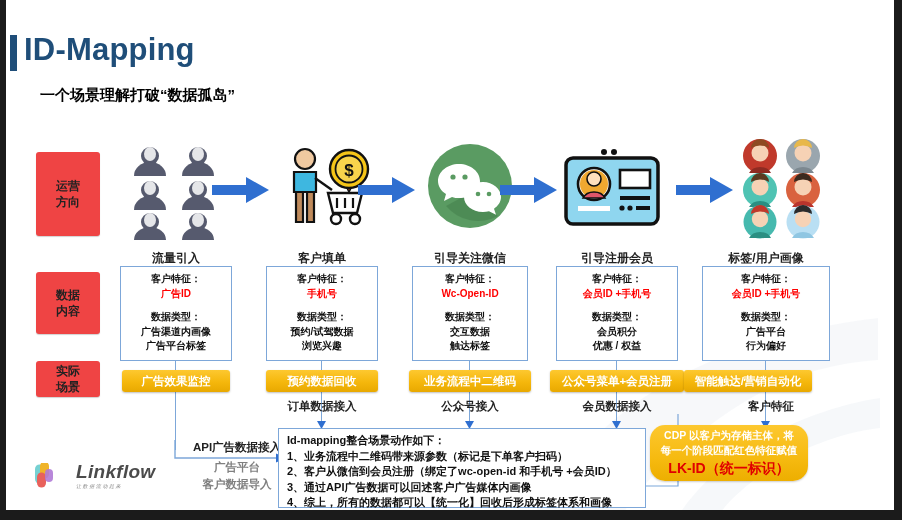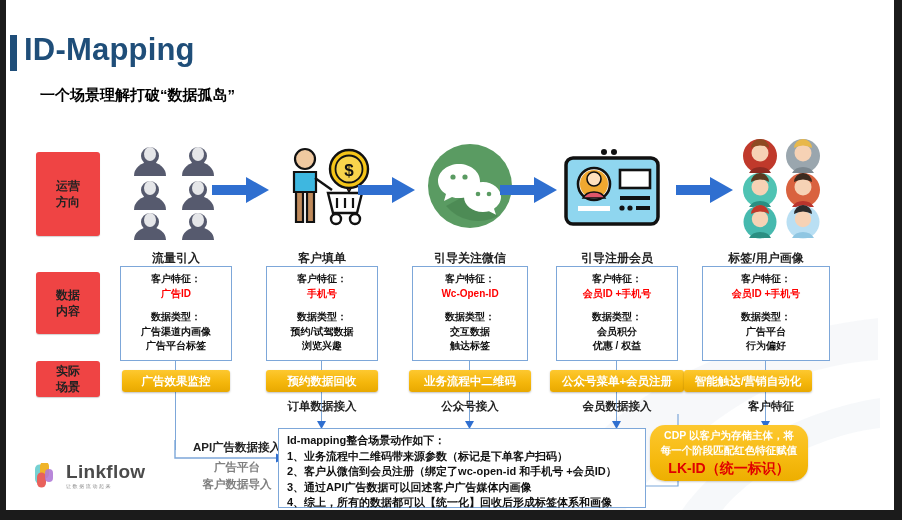--- a/index.html
+++ b/index.html
@@ -421,21 +421,21 @@
     <div class="red">LK-ID（统一标识）</div>
   </div>
 
   <div class="logo-wrap">
     <svg width="24" height="26" viewBox="0 0 24 26">
       <path d="M3,6 a4.5,4.5 0 0 1 9,0 v10 a4.5,4.5 0 0 1 -9,0 z" fill="#6fcfd0" opacity=".95"></path>
       <path d="M8,3 a4.5,4.5 0 0 1 9,0 v8 a4.5,4.5 0 0 1 -9,0 z" fill="#f0b429"></path>
       <path d="M5,14 a4.5,4.5 0 0 1 9,0 v6 a4.5,4.5 0 0 1 -9,0 z" fill="#e8615c"></path>
       <path d="M13,10 a4,4 0 0 1 8,0 v5 a4,4 0 0 1 -8,0 z" fill="#b07ad6" opacity=".9"></path>
     </svg>
-    <div style="margin-left:10px;">
+    <div style="margin-left:20px;font-style:italic;">
       <div class="logo-text">Linkflow</div>
       <div class="logo-tag">让数据流动起来</div>
     </div>
   </div>
 
   <div class="edge-left"></div>
   <div class="edge-right"></div>
   <div class="edge-bottom"></div>
 </div>
 

